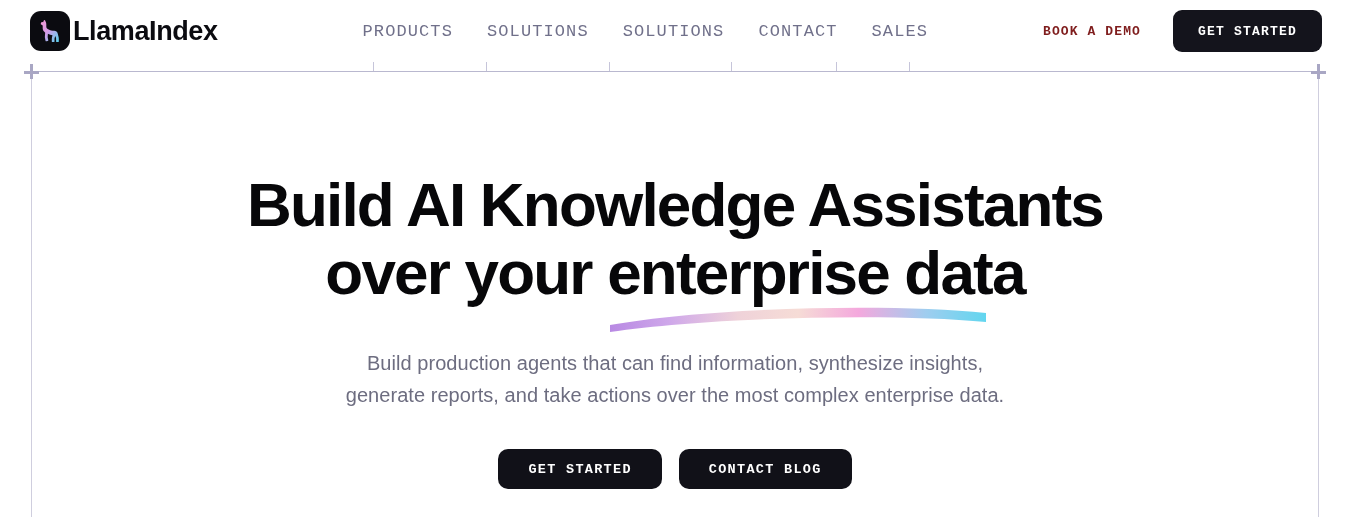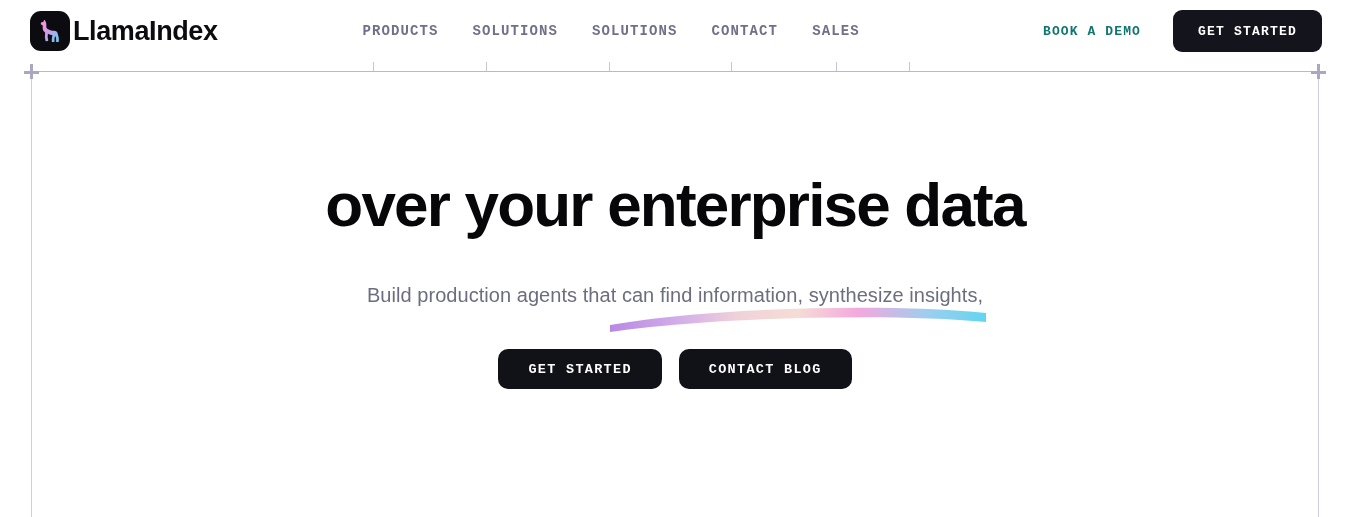--- a/index.html
+++ b/index.html
@@ -63,43 +63,43 @@
 
   .nav-links {
     display: flex;
     align-items: center;
     gap: 34px;
     margin-left: 145px;
   }
 
   .nav-link {
     font-family: "Liberation Mono", "DejaVu Sans Mono", monospace;
-    font-size: 14px;
-    font-weight: bold;
+    font-size: 17px;
+    font-weight: normal;
     letter-spacing: 1.1px;
     color: #70708a;
     text-decoration: none;
     white-space: nowrap;
     cursor: pointer;
   }
 
   .nav-right {
     display: flex;
     align-items: center;
     margin-left: auto;
     margin-right: 26px;
     gap: 32px;
   }
 
   .nav-demo {
     font-family: "Liberation Mono", "DejaVu Sans Mono", monospace;
     font-size: 13px;
     font-weight: bold;
     letter-spacing: 1.1px;
-    color: #0f766e;
+    color: #7f1d1d;
     text-decoration: none;
     white-space: nowrap;
     cursor: pointer;
   }
 
   .btn-pill {
     display: inline-flex;
     align-items: center;
     justify-content: center;
     background: #14141c;
@@ -305,20 +305,21 @@
 
     <div class="nav-right">
       <a class="nav-demo" href="#">BOOK A DEMO</a>
       <button class="btn-pill">GET STARTED</button>
     </div>
   </div>
 
   <div class="hero">
 
     <h1 class="headline">
+      <span class="headline-line">Build AI Knowledge Assistants</span>
       <span class="headline-line">over your enterprise data</span>
     </h1>
 
     <div class="swoosh-wrap">
       <svg width="1286" height="34" viewBox="0 0 1286 34" aria-hidden="true">
         <defs>
           <linearGradient id="swooshGrad" x1="0" y1="0" x2="1" y2="0">
             <stop offset="0%" stop-color="#b889e3"></stop>
             <stop offset="16%" stop-color="#cfa8ea"></stop>
             <stop offset="34%" stop-color="#efd2d9"></stop>
@@ -327,20 +328,21 @@
             <stop offset="84%" stop-color="#9fcdef"></stop>
             <stop offset="100%" stop-color="#62d6ef"></stop>
           </linearGradient>
         </defs>
         <path d="M578 26 C 680 8, 860 4, 954 14 L 954 23 C 860 14, 680 18, 578 33 Z" fill="url(#swooshGrad)"></path>
       </svg>
     </div>
 
     <p class="subtitle">
       <span class="sub-line">Build production agents that can find information, synthesize insights,</span>
+      <span class="sub-line">generate reports, and take actions over the most complex enterprise data.</span>
     </p>
 
     <div class="cta-row">
       <button class="btn-cta">GET STARTED</button>
       <button class="btn-cta">CONTACT BLOG</button>
     </div>
   </div>
 
 </div>
 

